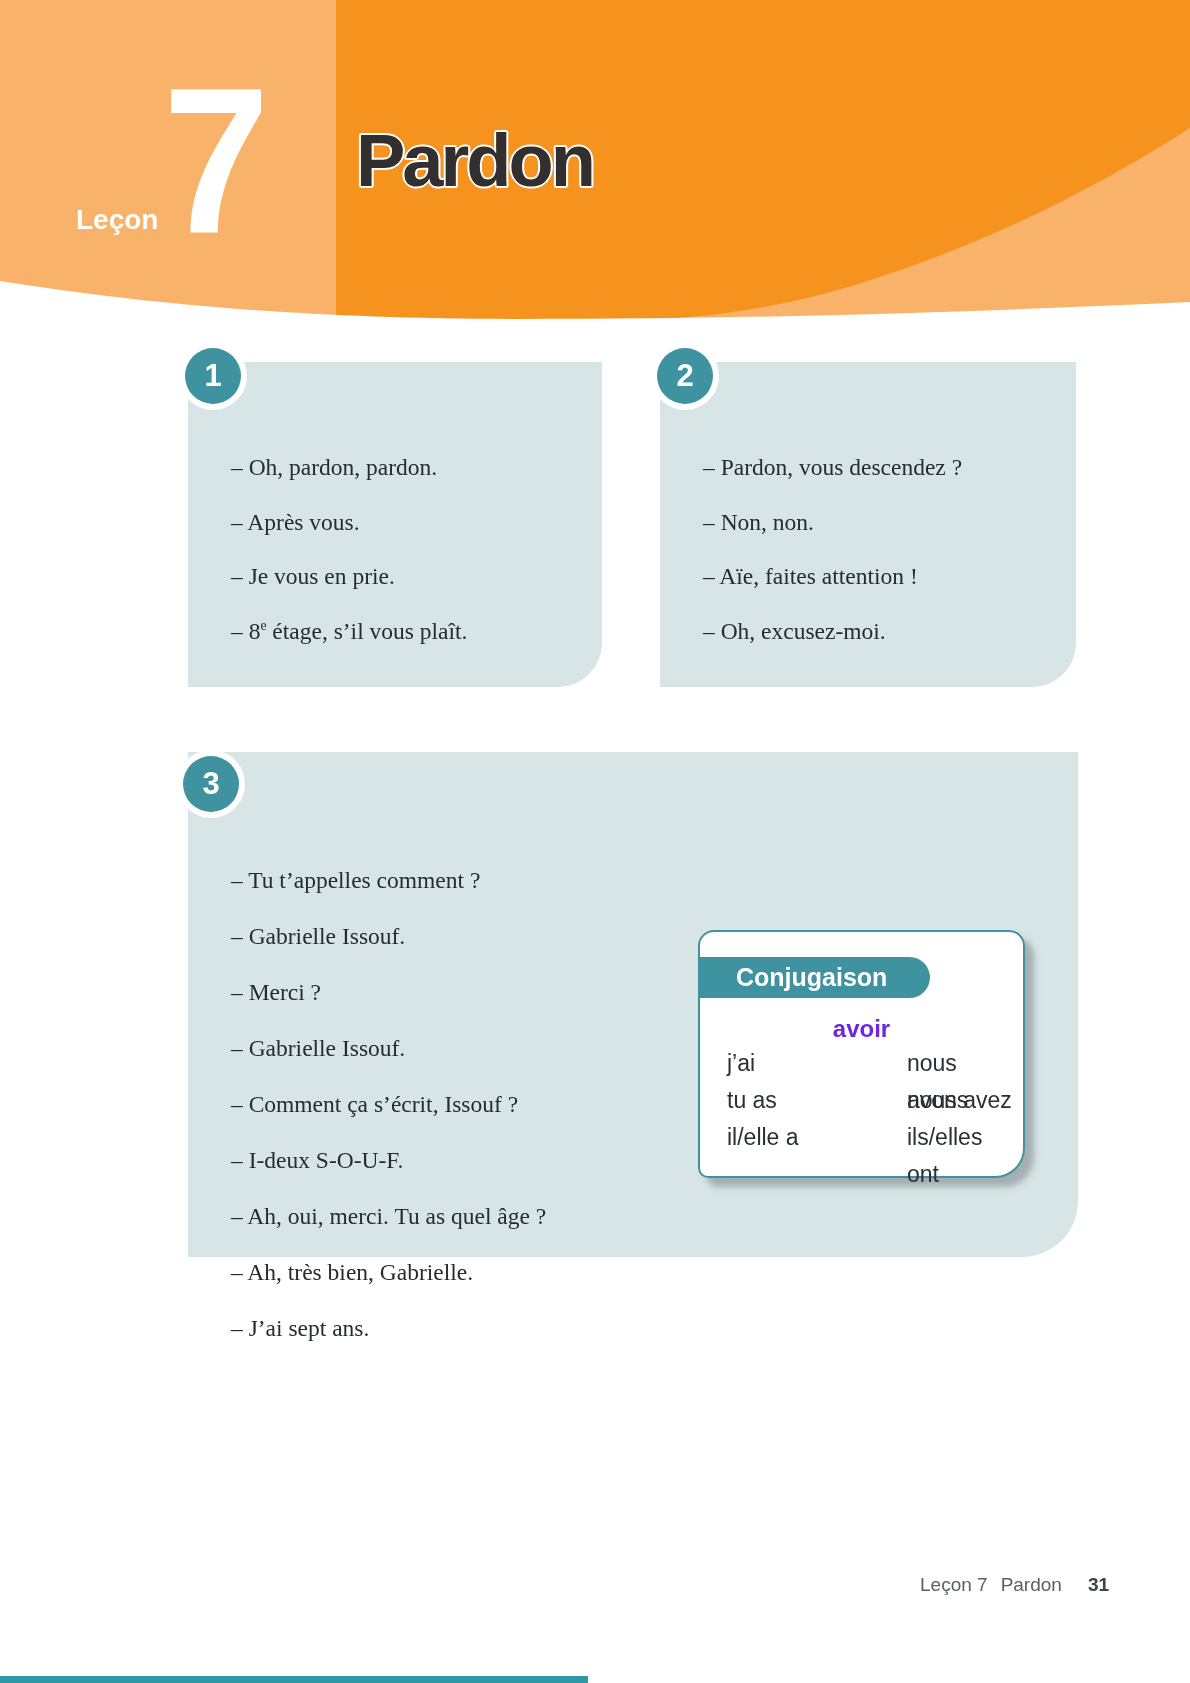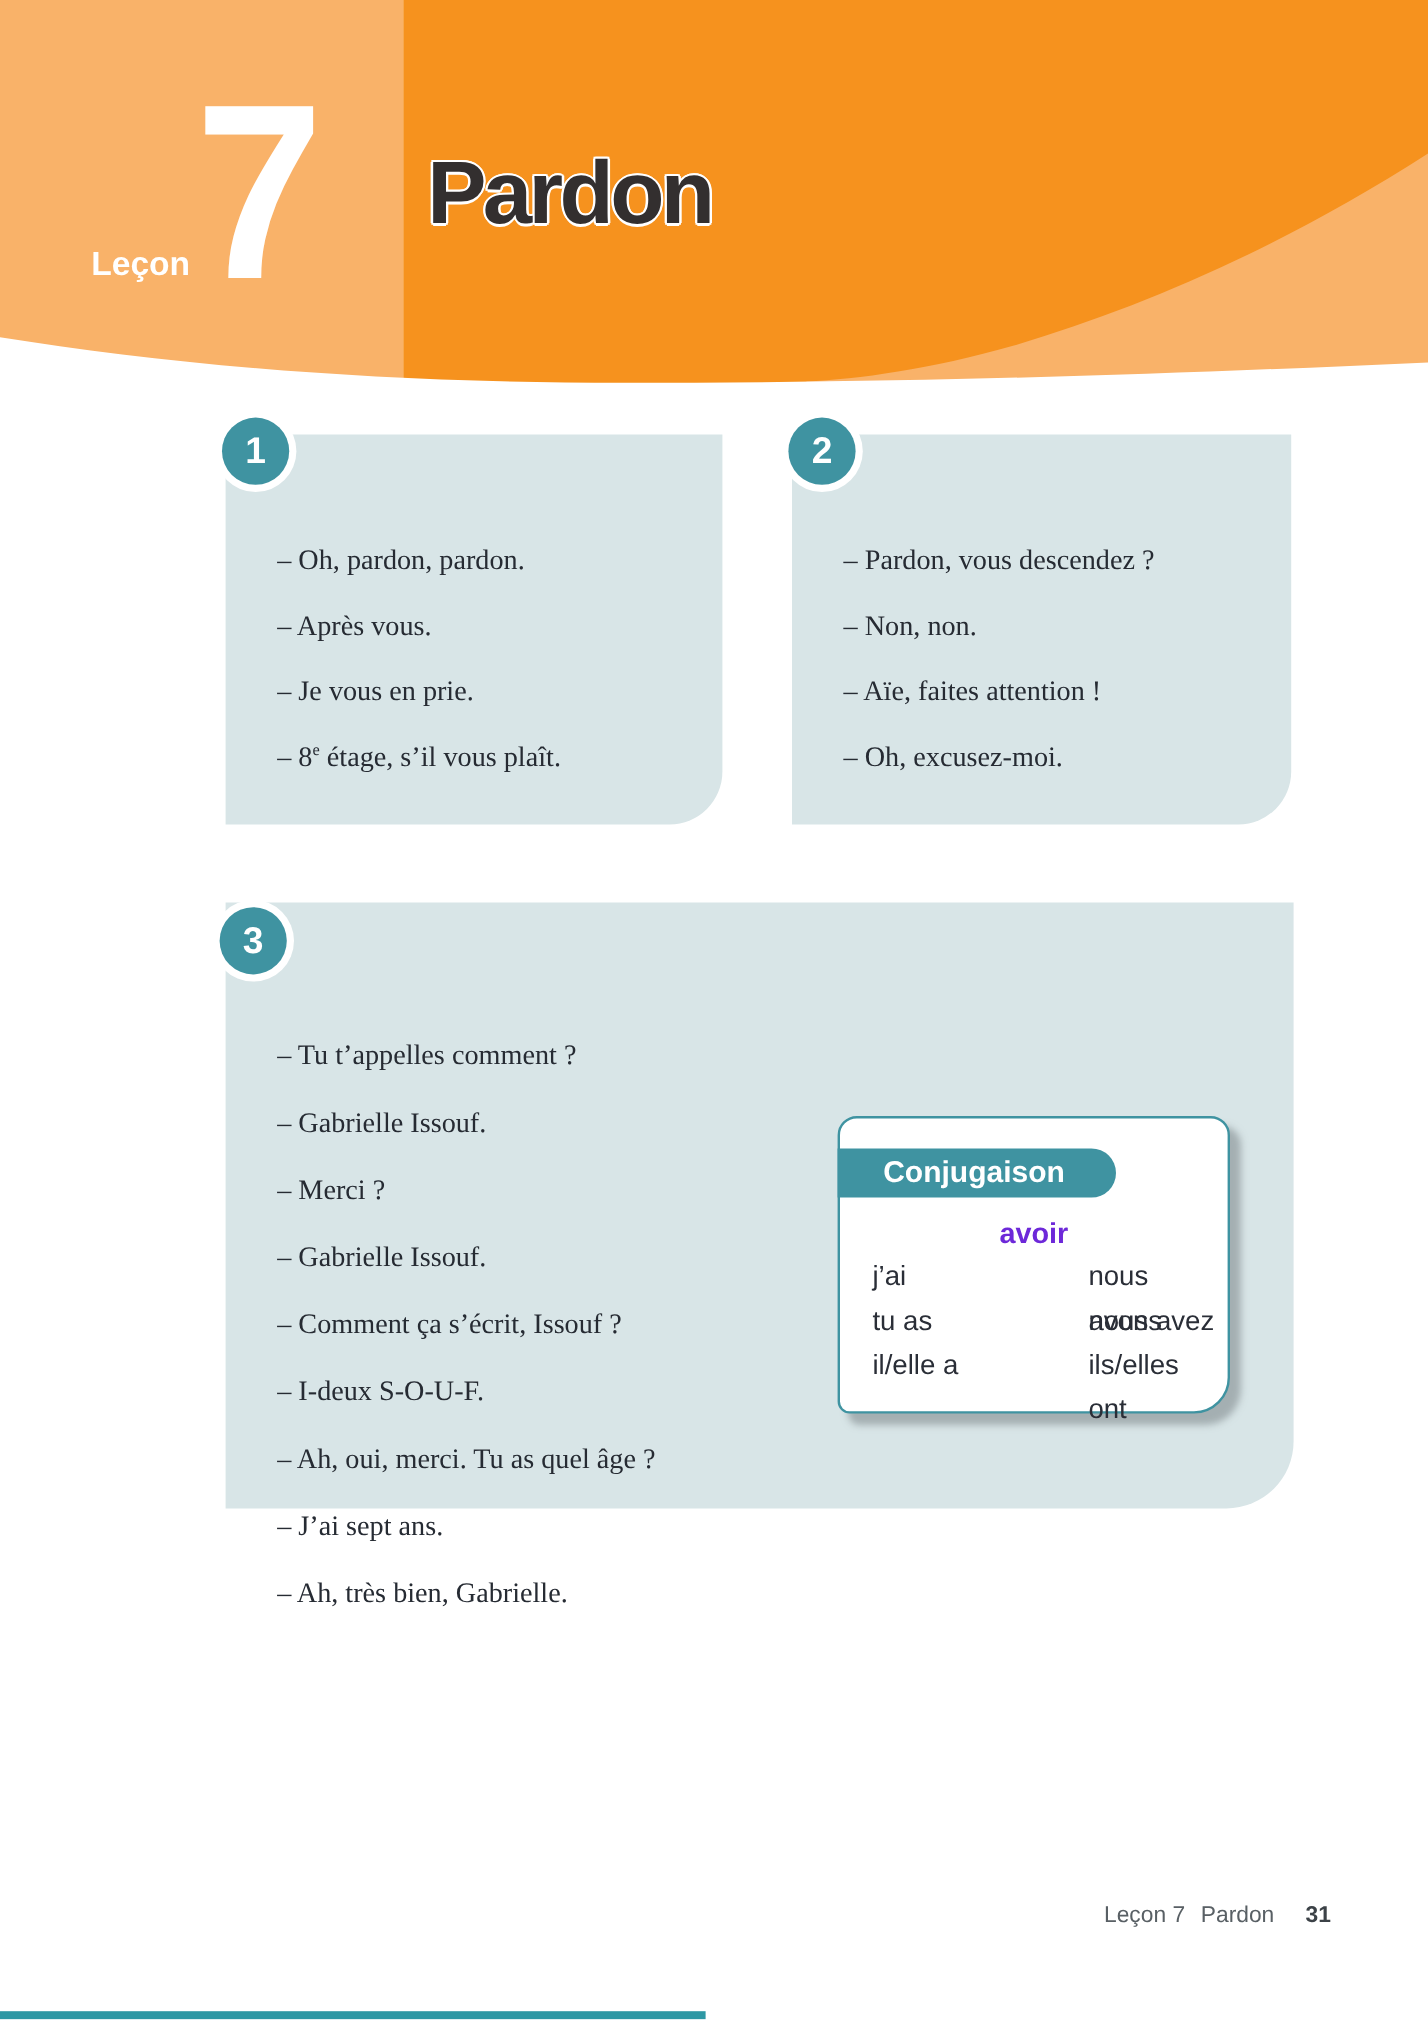--- a/index.html
+++ b/index.html
@@ -51,21 +51,21 @@
   .conj-verb{position:absolute;left:0;top:83px;width:100%;text-align:center;
              color:#6d28d9;font-size:24px;font-weight:bold;}
   .conj-rows{position:absolute;left:27px;top:113px;right:10px;
              color:#2a2e37;font-size:23px;}
   .conj-row{height:37px;line-height:37px;display:flex;}
   .conj-left{width:140px;}
   .conj-right{flex:1;margin-left:40px;}
 
   
   .footer{position:absolute;left:920px;top:1574px;display:flex;align-items:baseline;
-          font-size:19px;color:#596065;margin-top:12px;}
+          font-size:19px;color:#596065;}
   .footer .ref2{margin-left:13px;}
   .footer .pagenum{margin-left:26px;font-weight:bold;color:#3c4247;}
 
   .bottom-bar{position:absolute;left:0;top:1676px;width:588px;height:7px;background:#2e98a4;}
 </style>
 </head>
 <body>
 
 <div class="page">
 
@@ -110,22 +110,22 @@
       <span>3</span>
     </div>
     <div class="lines">
         <p><span>– Tu t’appelles comment ?</span></p>
         <p><span>– Gabrielle Issouf.</span></p>
         <p><span>– Merci ?</span></p>
         <p><span>– Gabrielle Issouf.</span></p>
         <p><span>– Comment ça s’écrit, Issouf ?</span></p>
         <p><span>– I-deux S-O-U-F.</span></p>
         <p><span>– Ah, oui, merci. Tu as quel âge ?</span></p>
+        <p><span>– Ah, très bien, Gabrielle.</span></p>
         <p><span>– J’ai sept ans.</span></p>
-        <p><span>– Ah, très bien, Gabrielle.</span></p>
       </div>
   </section>
 
   <aside class="conj-card">
     <div class="conj-pill">
       <span>Conjugaison</span>
     </div>
     <div class="conj-verb">avoir</div>
     <div class="conj-rows">
         <div class="conj-row">

